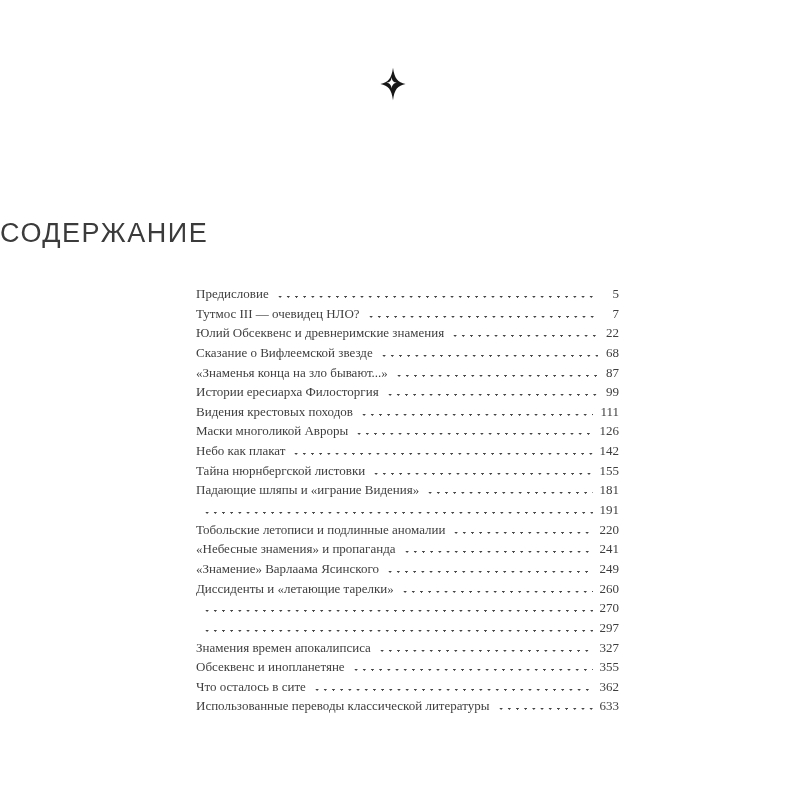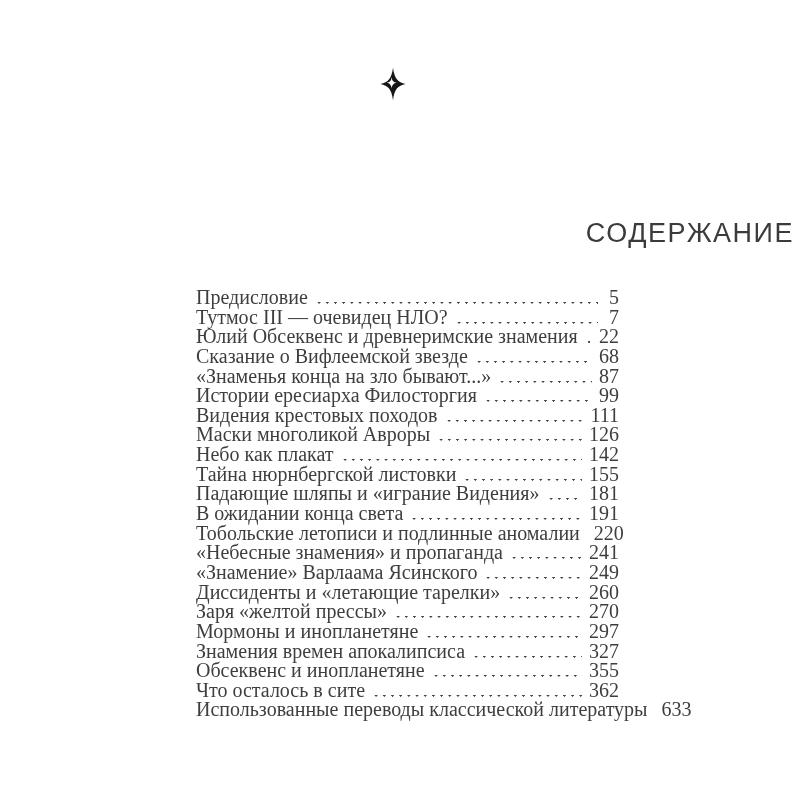--- a/index.html
+++ b/index.html
@@ -21,33 +21,33 @@
     top: 64px;
     width: 36px;
     height: 40px;
   }
   .page-title {
     position: absolute;
     left: 0;
     top: 218px;
     width: 794px;
     margin: 0;
-    text-align: right;
+    text-align: left;
     font-family: "Liberation Sans", "DejaVu Sans", sans-serif;
     font-size: 27px;
     font-weight: 500;
     letter-spacing: 1.5px;
     color: #3b3b3b;
   }
   .toc {
     position: absolute;
     left: 196px;
     top: 286px;
     width: 423px;
-    font-size: 20px;
+    font-size: 13px;
     color: #3e3e3e;
   }
   .toc-row {
     display: flex;
     align-items: baseline;
     height: 19.65px;
     white-space: nowrap;
   }
   .toc-row .entry-title {
     flex: 0 0 auto;
@@ -142,21 +142,20 @@
       <span class="entry-page">155</span>
     </div>
 
     <div class="toc-row">
       <span class="entry-title">Падающие шляпы и «играние Видения»</span>
       <span class="dots"></span>
       <span class="entry-page">181</span>
     </div>
 
     <div class="toc-row">
-      <span class="entry-title">В ожидании конца света</span>
       <span class="dots"></span>
       <span class="entry-page">191</span>
     </div>
 
     <div class="toc-row">
       <span class="entry-title">Тобольские летописи и подлинные аномалии</span>
       <span class="dots"></span>
       <span class="entry-page">220</span>
     </div>
 
@@ -172,28 +171,26 @@
       <span class="entry-page">249</span>
     </div>
 
     <div class="toc-row">
       <span class="entry-title">Диссиденты и «летающие тарелки»</span>
       <span class="dots"></span>
       <span class="entry-page">260</span>
     </div>
 
     <div class="toc-row">
-      <span class="entry-title">Заря «желтой прессы»</span>
       <span class="dots"></span>
       <span class="entry-page">270</span>
     </div>
 
 
     <div class="toc-row">
-      <span class="entry-title">Мормоны и инопланетяне</span>
       <span class="dots"></span>
       <span class="entry-page">297</span>
     </div>
 
     <div class="toc-row">
       <span class="entry-title">Знамения времен апокалипсиса</span>
       <span class="dots"></span>
       <span class="entry-page">327</span>
     </div>
 

